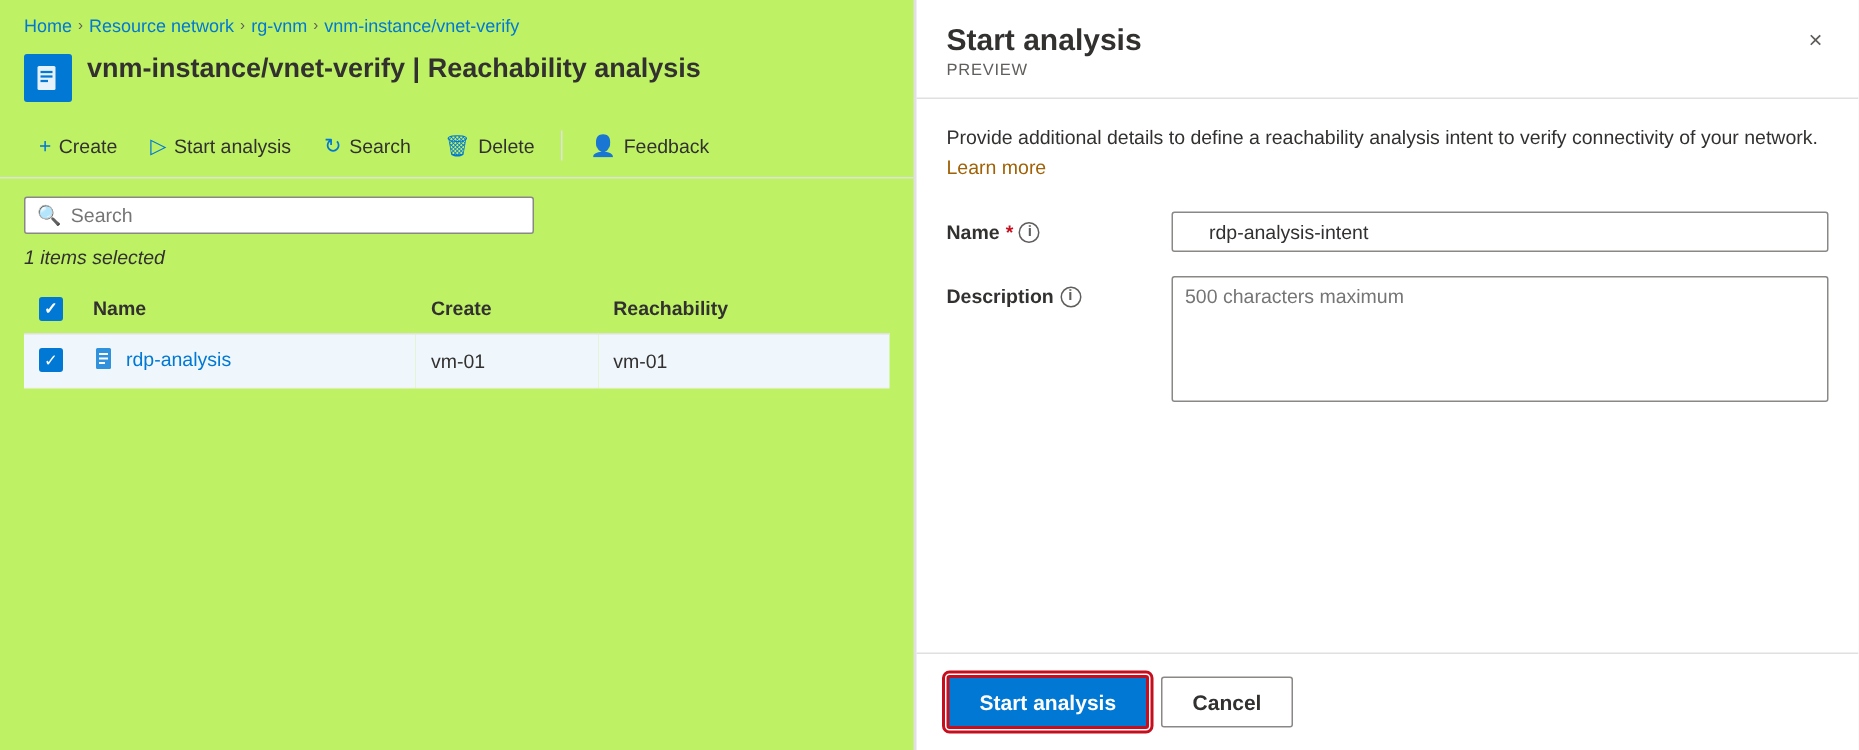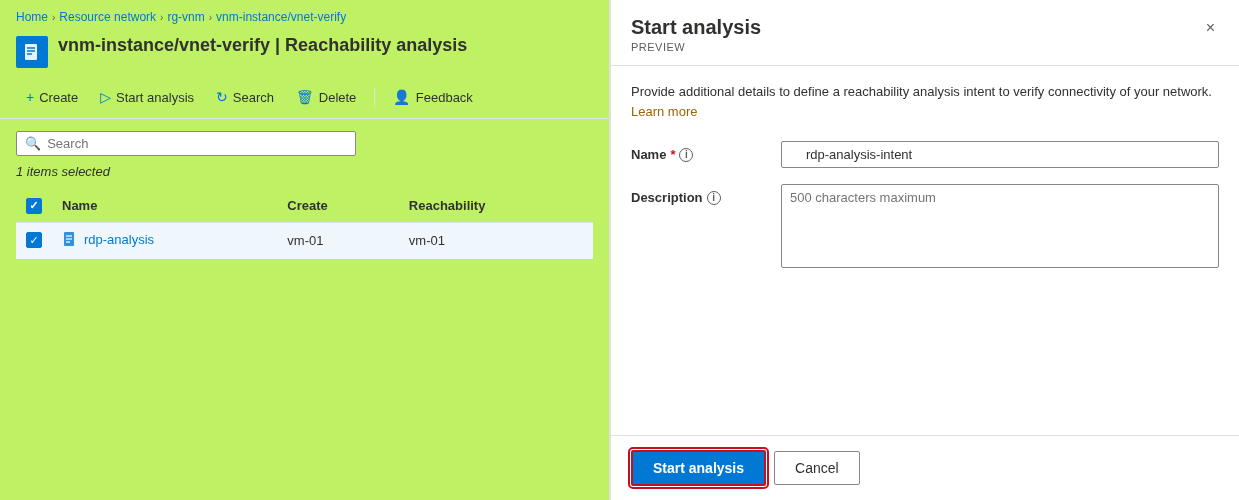--- a/index.html
+++ b/index.html
@@ -288,20 +288,21 @@
     }
     .btn-secondary {
       padding: 8px 20px;
       background: #fff;
       color: #323130;
       border: 1px solid #8a8886;
       border-radius: 2px;
       font-size: 14px;
       cursor: pointer;
       font-family: inherit;
+      font-weight: bold;
     }
   </style>
 </head>
 <body>
 
 <div class="left-panel">
 
   <div class="breadcrumb">
     <a>Home</a>
     <span class="chevron">›</span>

